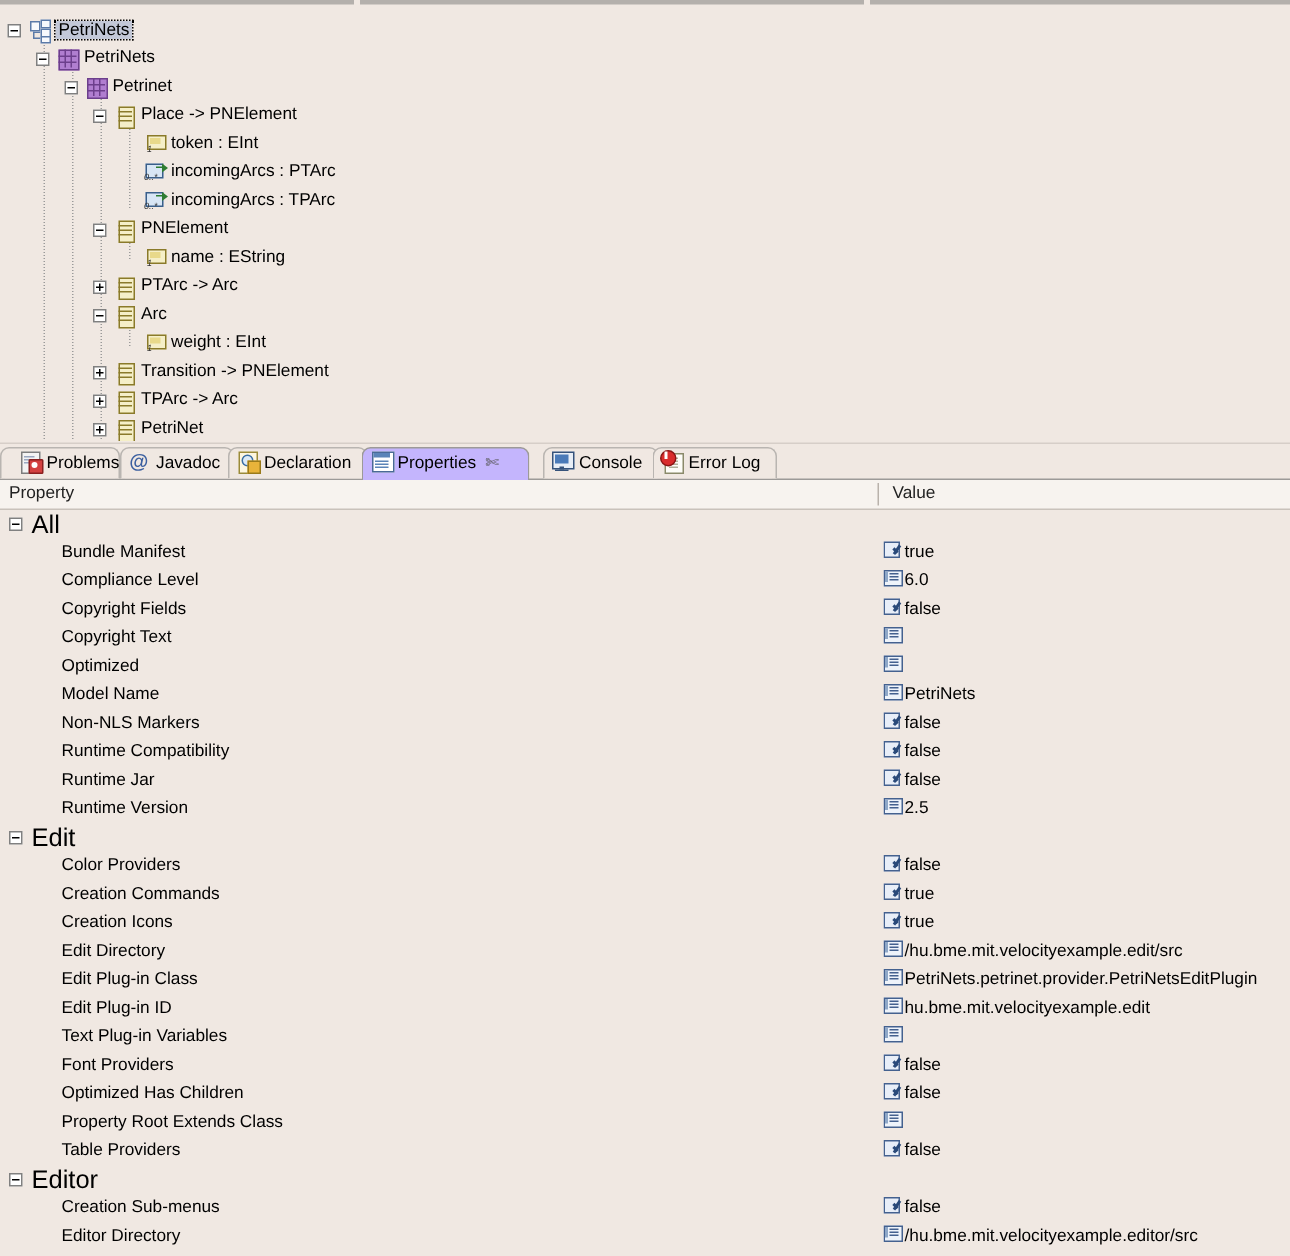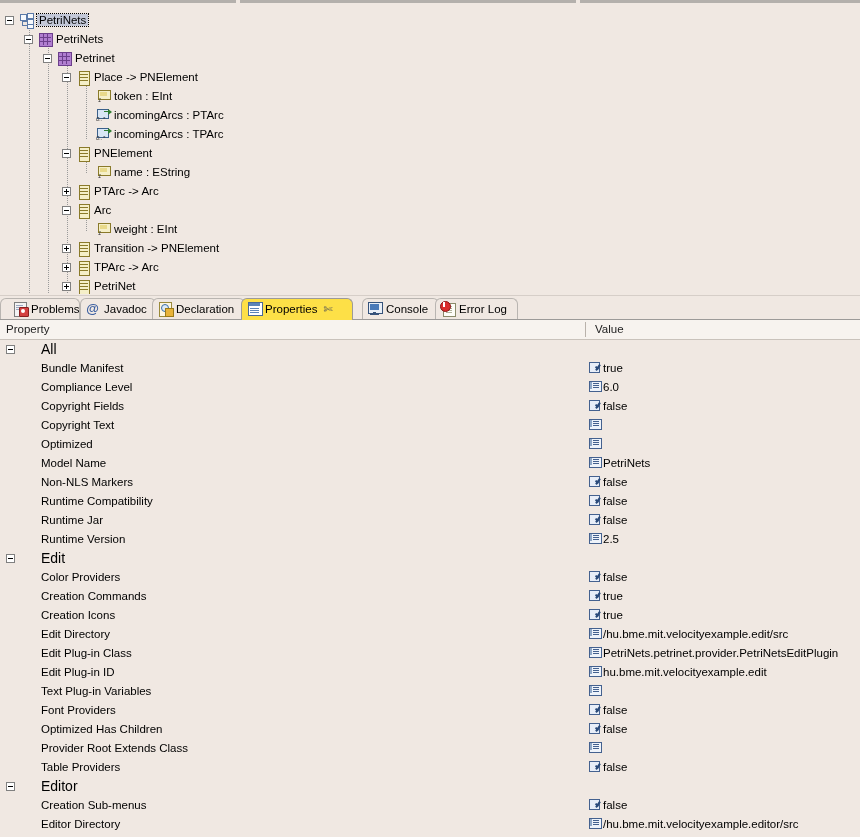--- a/index.html
+++ b/index.html
@@ -127,21 +127,21 @@
   }
   .tabbar .baseline { position:absolute; left:0; bottom:0; width:860px; height:1px; background:#9c9a98; }
   .tab {
     position:absolute; top:0; height:21px; line-height:21px;
     padding:0 8px 0 5px; white-space:nowrap; font-size:11.5px;
     border-top:1px solid #b9b5b1; border-left:1px solid #b9b5b1; border-right:1px solid #b9b5b1;
     border-top-left-radius:6px; border-top-right-radius:6px;
     background:#f0e8e2; color:#000; box-sizing:border-box;
   }
   .tab.active {
-    background:#fde047; border-top:1px solid #9c9a98; border-left:1px solid #9c9a98; border-right:1px solid #9c9a98;
+    background:#c4b5fd; border-top:1px solid #9c9a98; border-left:1px solid #9c9a98; border-right:1px solid #9c9a98;
     z-index:5; height:22px;
   }
   .tab .ti { display:inline-block; width:15px; height:14px; vertical-align:-3px; margin-right:3px; position:relative; }
   .tab .close { display:inline-block; margin-left:6px; color:#555; font-size:11px; vertical-align:0px; }
 
   
   .ic-problems .sheet { position:absolute; left:1px; top:0px; width:11px; height:13px; background:#f3f3f3; border:1px solid #7d7d7d; }
   .ic-problems .ln { position:absolute; left:3px; width:7px; height:1px; background:#9aa7c0; }
   .ic-problems .l1{top:3px}.ic-problems .l2{top:5px}.ic-problems .l3{top:7px}
   .ic-problems .err { position:absolute; left:6px; top:5px; width:8px; height:8px; background:#d34040; border:1px solid #8a1f1f; border-radius:1px; }
@@ -182,21 +182,21 @@
   .props-header .hcell.prop { left:6px; }
   .props-header .hcell.val { left:595px; }
   .props-header .hsep { position:absolute; left:585px; top:2px; width:1px; height:15px; background:#b9b2ab; }
 
   .prow { position:relative; height:19px; line-height:19px; white-space:nowrap; }
   .prow .cat-tw {
     position:absolute; left:6px; top:5px; width:9px; height:9px;
     border:1px solid #808080; background:#fff; box-sizing:border-box;
   }
   .prow .cat-tw:before { content:""; position:absolute; left:1px; top:3px; width:5px; height:1px; background:#000; }
-  .prow .cat-label { position:absolute; left:21px; top:0; font-size:14px;margin-left:20px; }
+  .prow .cat-label { position:absolute; left:21px; top:0; font-size:17px; }
   .prow .pname { position:absolute; left:41px; top:0; font-size:11.5px; }
   .prow .vcell { position:absolute; left:589px; top:0; font-size:11.5px; }
   .prow .vtext { margin-left:2px; }
 
   .vicon { display:inline-block; width:12px; height:12px; vertical-align:-2px; position:relative; }
   
   .ic-bool .b { position:absolute; left:0px; top:0px; width:9px; height:9px; background:#e8eef8; border:1px solid #44618f; }
   .ic-bool .ck { position:absolute; left:5px; top:1px; width:7px; height:9px; }
   .ic-bool .ck:before {
     content:""; position:absolute; left:1px; top:4px; width:4px; height:2px;
@@ -348,21 +348,21 @@
         </div>
         <div class="prow">
           <span class="pname">Font Providers</span>
           <span class="vcell clip" style="width: 271px;"><span class="vicon ic-bool"><i class="b"></i><i class="ck"></i></span><span class="vtext">false</span></span>
         </div>
         <div class="prow">
           <span class="pname">Optimized Has Children</span>
           <span class="vcell clip" style="width: 271px;"><span class="vicon ic-bool"><i class="b"></i><i class="ck"></i></span><span class="vtext">false</span></span>
         </div>
         <div class="prow">
-          <span class="pname">Provider Root Extends Class</span>
+          <span class="pname">Property Root Extends Class</span>
           <span class="vcell clip" style="width: 271px;"><span class="vicon ic-str"><i class="b"></i><i class="bar"></i><i class="ln l1"></i><i class="ln l2"></i><i class="ln l3"></i></span><span class="vtext"></span></span>
         </div>
         <div class="prow">
           <span class="pname">Table Providers</span>
           <span class="vcell clip" style="width: 271px;"><span class="vicon ic-bool"><i class="b"></i><i class="ck"></i></span><span class="vtext">false</span></span>
         </div>
         <div class="prow">
           <span class="cat-tw"></span>
           <span class="cat-label">Editor</span>
         </div>

